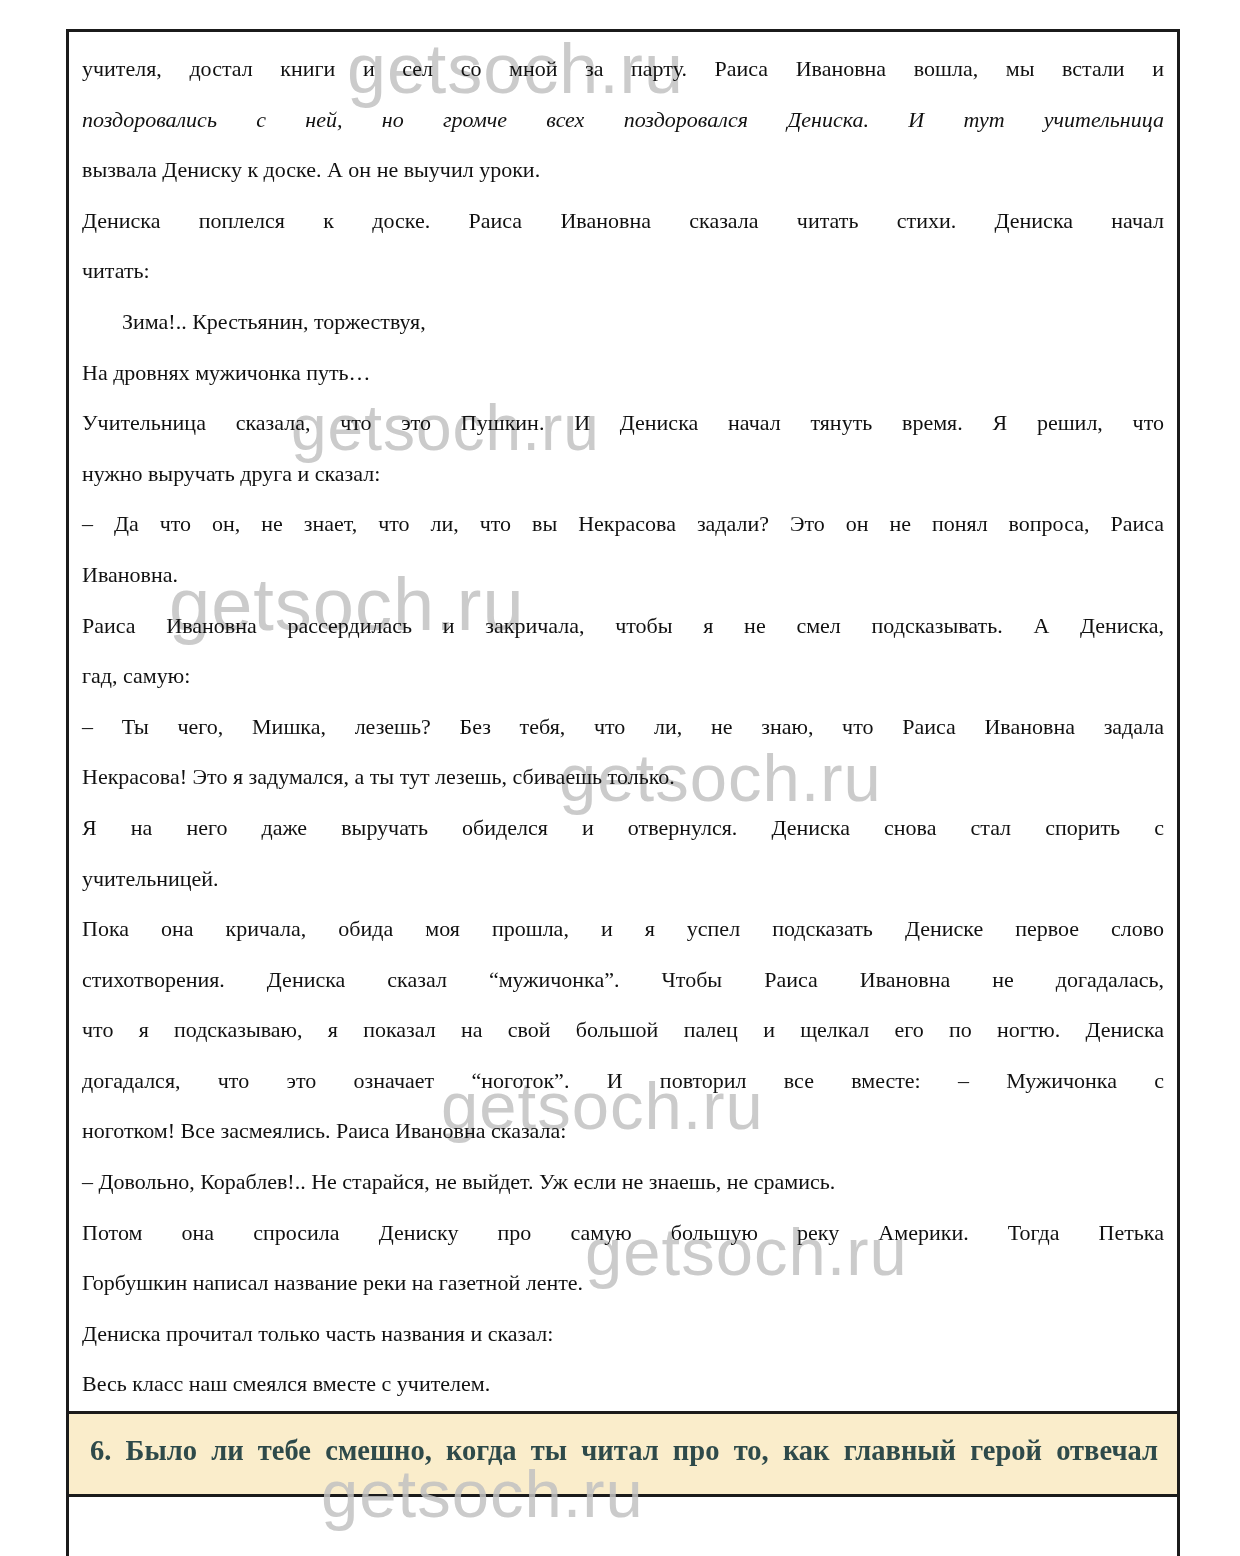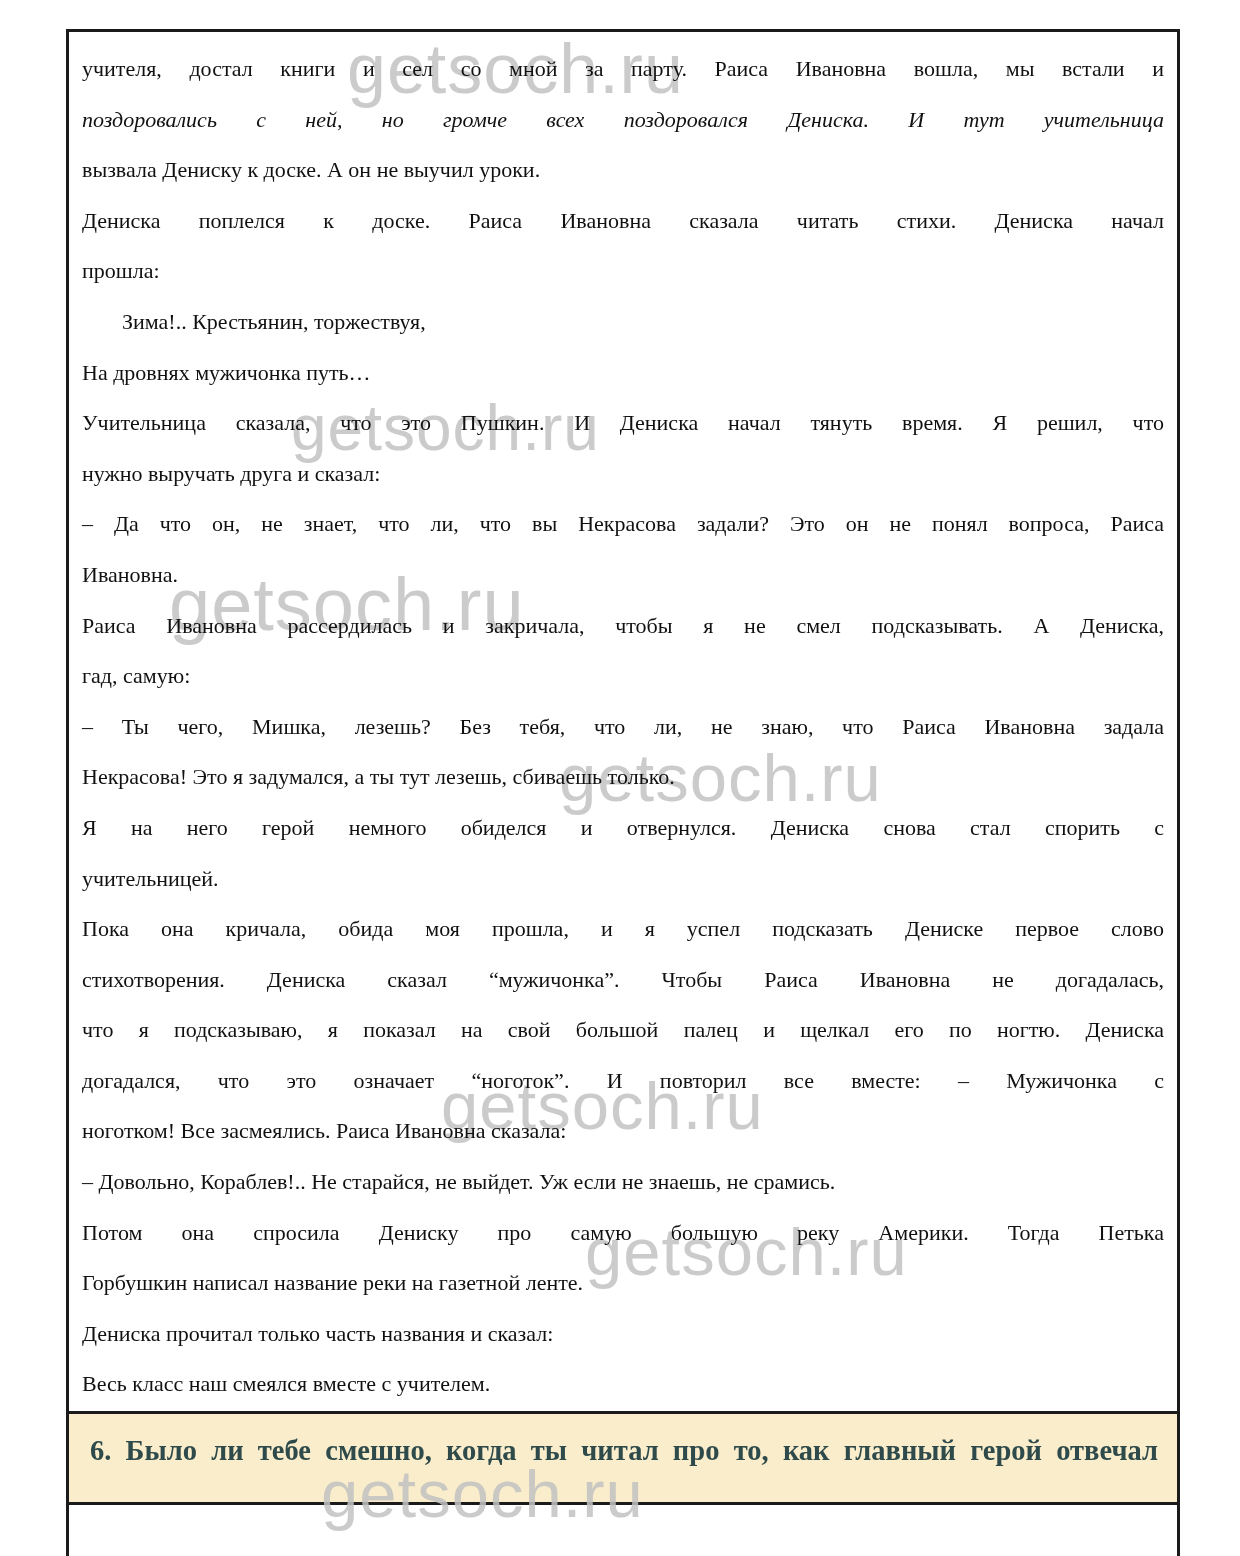--- a/index.html
+++ b/index.html
@@ -52,21 +52,21 @@
     white-space: normal;
   }
   .line.last {
     text-align-last: left;
   }
   .question-box {
     position: relative;
     margin-top: 1px;
     border-top: 3px solid #1b1b1b;
     border-bottom: 3px solid #1b1b1b;
-    padding: 17px 19px 31px 21px;
+    padding: 17px 19px 23px 21px;
     background: #faedcb;
   }
   .q-line {
     position: relative;
     z-index: 2;
     font-size: 28.5px;
     line-height: 40px;
     font-weight: bold;
     color: #2e4a4a;
     text-align: justify;
@@ -85,32 +85,32 @@
         <div class="wm" style="left: 490px; top: 712px; font-size: 67px; color: rgb(194, 194, 194);">getsoch.ru</div>
         <div class="wm" style="left: 372px; top: 1040px; font-size: 67px; color: rgb(194, 194, 194);">getsoch.ru</div>
         <div class="wm" style="left: 516px; top: 1186px; font-size: 67px; color: rgb(194, 194, 194);">getsoch.ru</div>
         <div class="wm" style="left: 252px; top: 1428px; font-size: 67px; color: rgb(194, 194, 194);">getsoch.ru</div>
       </div>
     <div class="doc-text">
         <div class="line" style="color: rgb(17, 17, 17);">учителя, достал книги и сел со мной за парту. Раиса Ивановна вошла, мы встали и</div>
         <div class="line" style="color: rgb(17, 17, 17); font-style: italic;">поздоровались с ней, но громче всех поздоровался Дениска. И тут учительница</div>
         <div class="line last" style="color: rgb(17, 17, 17);">вызвала Дениску к доске. А он не выучил уроки.</div>
         <div class="line" style="color: rgb(17, 17, 17);">Дениска поплелся к доске. Раиса Ивановна сказала читать стихи. Дениска начал</div>
-        <div class="line last" style="color: rgb(17, 17, 17);">прошла:</div>
+        <div class="line last" style="color: rgb(17, 17, 17);">читать:</div>
         <div class="line last" style="color: rgb(17, 17, 17); margin-left: 40px;">Зима!.. Крестьянин, торжествуя,</div>
         <div class="line last" style="color: rgb(17, 17, 17);">На дровнях мужичонка путь…</div>
         <div class="line" style="color: rgb(17, 17, 17);">Учительница сказала, что это Пушкин. И Дениска начал тянуть время. Я решил, что</div>
         <div class="line last" style="color: rgb(17, 17, 17);">нужно выручать друга и сказал:</div>
         <div class="line" style="color: rgb(17, 17, 17);">– Да что он, не знает, что ли, что вы Некрасова задали? Это он не понял вопроса, Раиса</div>
         <div class="line last" style="color: rgb(17, 17, 17);">Ивановна.</div>
         <div class="line" style="color: rgb(17, 17, 17);">Раиса Ивановна рассердилась и закричала, чтобы я не смел подсказывать. А Дениска,</div>
         <div class="line last" style="color: rgb(17, 17, 17);">гад, самую:</div>
         <div class="line" style="color: rgb(17, 17, 17);">– Ты чего, Мишка, лезешь? Без тебя, что ли, не знаю, что Раиса Ивановна задала</div>
         <div class="line last" style="color: rgb(17, 17, 17);">Некрасова! Это я задумался, а ты тут лезешь, сбиваешь только.</div>
-        <div class="line" style="color: rgb(17, 17, 17);">Я на него герой немного обиделся и отвернулся. Дениска снова стал спорить с</div>
+        <div class="line" style="color: rgb(17, 17, 17);">Я на него даже выручать обиделся и отвернулся. Дениска снова стал спорить с</div>
         <div class="line last" style="color: rgb(17, 17, 17);">учительницей.</div>
         <div class="line" style="color: rgb(17, 17, 17);">Пока она кричала, обида моя прошла, и я успел подсказать Дениске первое слово</div>
         <div class="line" style="color: rgb(17, 17, 17);">стихотворения. Дениска сказал “мужичонка”. Чтобы Раиса Ивановна не догадалась,</div>
         <div class="line" style="color: rgb(17, 17, 17);">что я подсказываю, я показал на свой большой палец и щелкал его по ногтю. Дениска</div>
         <div class="line" style="color: rgb(17, 17, 17);">догадался, что это означает “ноготок”. И повторил все вместе: – Мужичонка с</div>
         <div class="line last" style="color: rgb(17, 17, 17);">ноготком! Все засмеялись. Раиса Ивановна сказала:</div>
         <div class="line last" style="color: rgb(17, 17, 17);">– Довольно, Кораблев!.. Не старайся, не выйдет. Уж если не знаешь, не срамись.</div>
         <div class="line" style="color: rgb(17, 17, 17);">Потом она спросила Дениску про самую большую реку Америки. Тогда Петька</div>
         <div class="line last" style="color: rgb(17, 17, 17);">Горбушкин написал название реки на газетной ленте.</div>
         <div class="line last" style="color: rgb(17, 17, 17);">Дениска прочитал только часть названия и сказал:</div>

